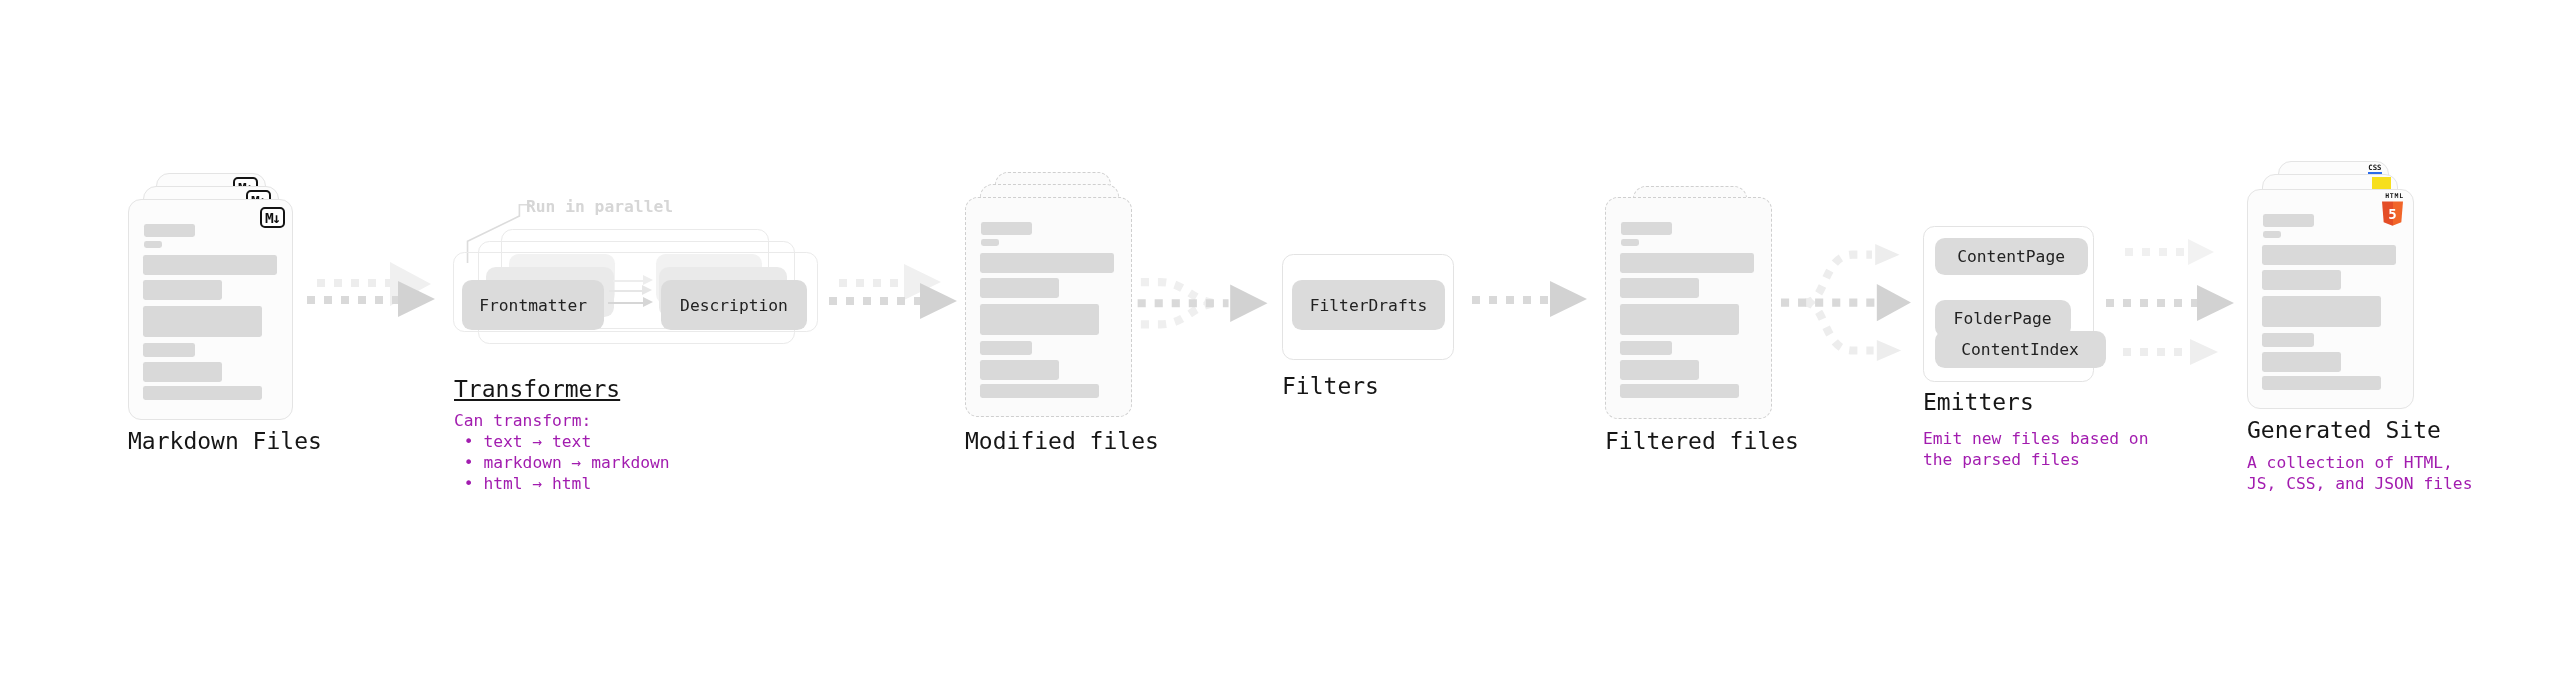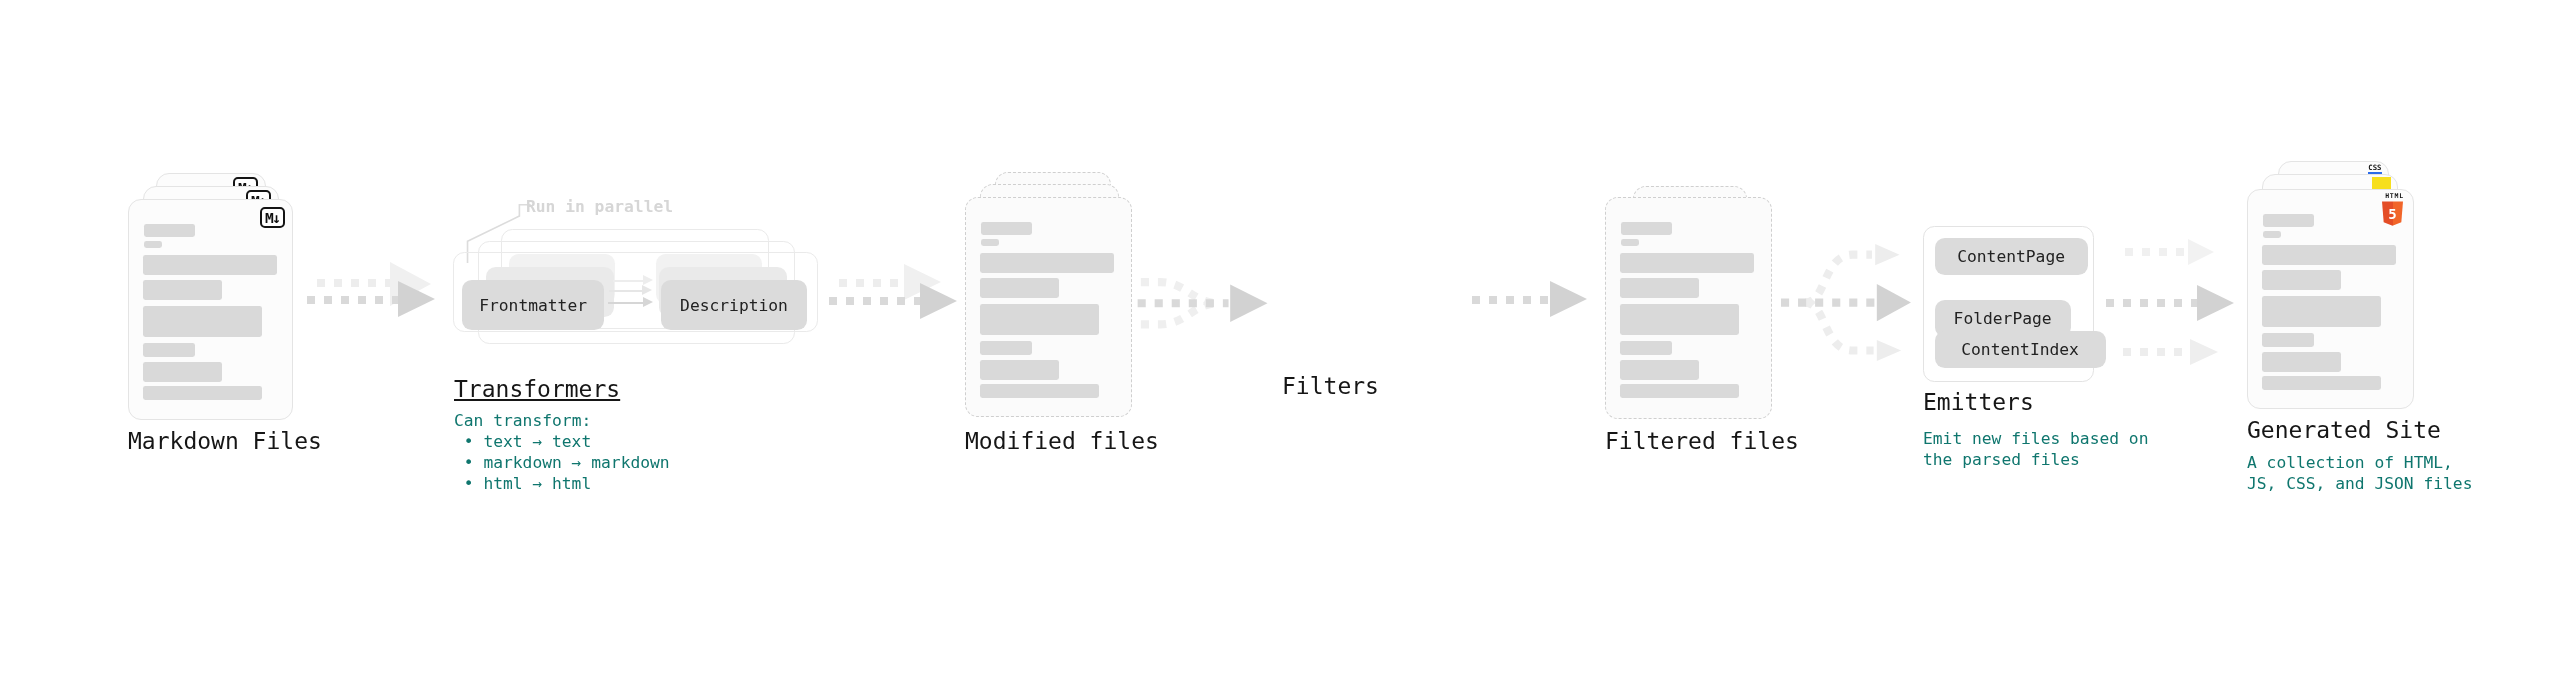--- a/index.html
+++ b/index.html
@@ -18,21 +18,21 @@
   .b4{left:14px;top:80px;width:79px;height:19.5px;}
   .b5{left:14px;top:106px;width:119px;height:31px;}
   .b6{left:14px;top:143px;width:52px;height:14px;}
   .b7{left:14px;top:162px;width:79px;height:19.5px;}
   .b8{left:14px;top:186px;width:119px;height:14px;}
   
   .md-badge{position:absolute;right:7.3px;border:2.4px solid #141414;border-radius:4.9px;background:#fff;
     font-weight:bold;font-size:14.6px;line-height:17px;padding:0 3.3px;letter-spacing:-1.6px;color:#111;}
   
   .title{position:absolute;font-size:23px;line-height:28px;color:#161616;white-space:nowrap;}
-  .desc{position:absolute;font-size:16.3px;line-height:21px;color:#0f766e;white-space:nowrap;}
+  .desc{position:absolute;font-size:16.3px;line-height:21px;color:#a21caf;white-space:nowrap;}
   .desc .indent{padding-left:9.8px;}
   .note{position:absolute;font-size:16.3px;color:#d6d6d6;white-space:nowrap;}
   
   .obox{position:absolute;border:1.6px solid #eaeaea;border-radius:11.4px;box-sizing:border-box;background:transparent;}
   .wbox{position:absolute;border:1.6px solid #e3e3e3;border-radius:11.4px;box-sizing:border-box;background:#ffffff;}
   .pill{position:absolute;background:#dbdbdb;border-radius:9.8px;display:flex;align-items:center;justify-content:center;
     font-size:16.3px;color:#222222;white-space:nowrap;}
   .ghost{position:absolute;border-radius:9.8px;}
   
   .dash{position:absolute;height:8.1px;
@@ -139,20 +139,23 @@
   </div>
   <div class="title" style="left:965px;top:427px;">Modified files</div>
 
   <svg class="abs" style="left:1136px;top:270px;" width="138" height="69" viewBox="0 0 170 85">
     <path d="M6,15 H30 C62,15 70,41 102,41" fill="none" stroke="#efefef" stroke-width="10" stroke-dasharray="10 11"></path>
     <path d="M6,67 H30 C62,67 70,41 102,41" fill="none" stroke="#efefef" stroke-width="10" stroke-dasharray="10 11"></path>
     <line x1="2" y1="41" x2="114" y2="41" stroke="#d9d9d9" stroke-width="10" stroke-dasharray="10 11"></line>
     <polygon points="116,18 162,41 116,64" fill="#d2d2d2"></polygon>
   </svg>
 
+  <div class="wbox" style="left:1282px;top:254px;width:172px;height:106px;">
+    <div class="pill" style="left:9px;top:25px;width:153px;height:50px;">FilterDrafts</div>
+  </div>
   <div class="title" style="left:1282px;top:372px;">Filters</div>
 
   <div>
     <div class="dash" style="--c:#d9d9d9;left:1472px;top:296px;width:78px;"></div>
     <div class="tri" style="left:1550px;top:281px;border-top:18.7px solid transparent;border-bottom:18.7px solid transparent;border-left:37px solid #d2d2d2;"></div>
   </div>
 
   <div class="card dashed" style="left:1633px;top:186px;width:114px;height:49px;"></div>
   <div class="card dashed" style="left:1605px;top:197px;width:167px;height:222px;">
     <div>

